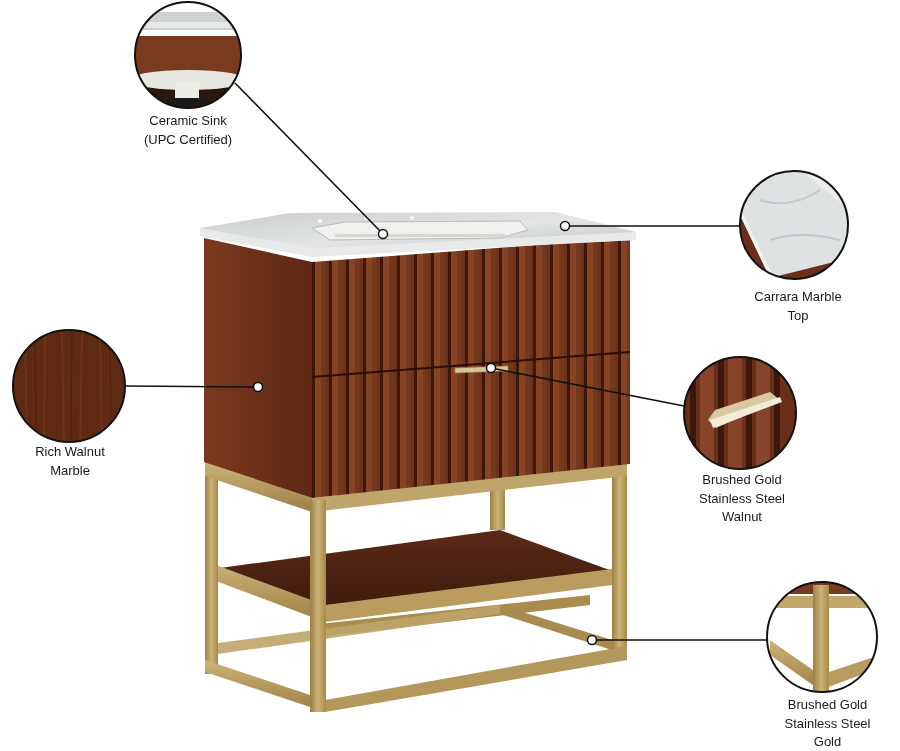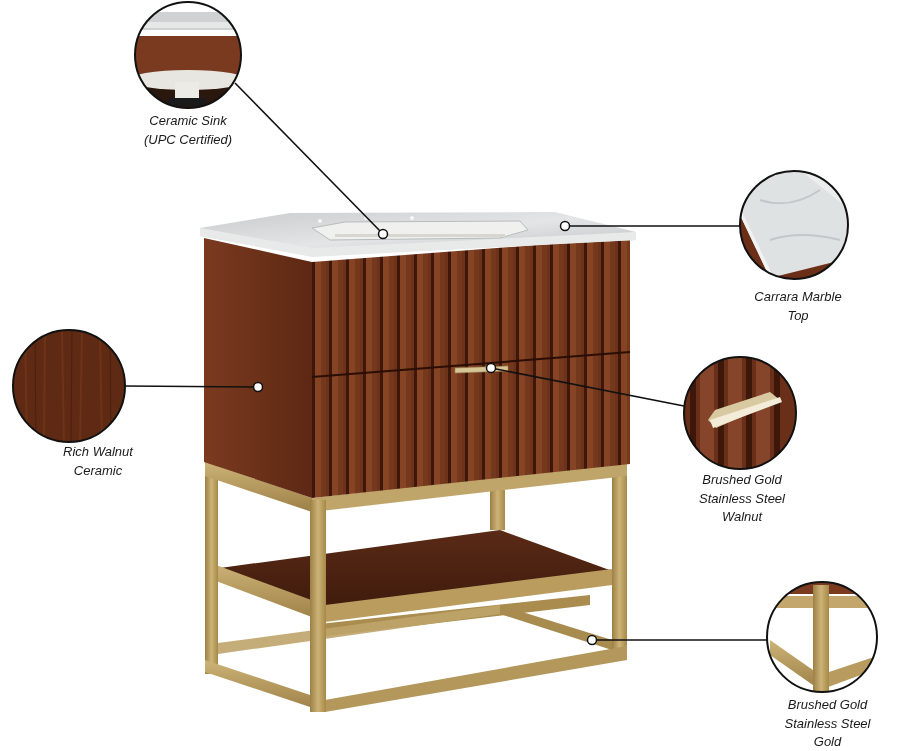--- a/index.html
+++ b/index.html
@@ -1,17 +1,17 @@
 <!DOCTYPE html>
 <html><head>
 <meta charset="utf-8">
 <style>
   html, body { margin:0; padding:0; background:#ffffff; }
   body { width:900px; height:751px; position:relative; overflow:hidden; font-family:"DejaVu Sans", sans-serif; }
-  .stage { position:absolute; left:0; top:0; width:752px; height:751px;font-style:italic; }
+  .stage { position:absolute; left:0; top:0; width:752px; height:751px; }
   .label { position:absolute; text-align:center; color:#1a1a1a; font-size:13px; line-height:18.5px; font-family:"Liberation Sans", sans-serif; }
   .label span { display:block; }
 </style>
 </head>
 <body>
 
 <div class="stage">
 
   <svg width="900" height="751" viewBox="0 0 900 751" style="position:absolute;left:0;top:0">
     <defs>
@@ -191,23 +191,23 @@
   </svg>
 
   <div class="label" style="left:118px;top:112px;width:140px;">
     <span>Ceramic Sink</span>
     <span>(UPC Certified)</span>
   </div>
   <div class="label" style="left:728px;top:288px;width:140px;">
     <span>Carrara Marble</span>
     <span>Top</span>
   </div>
-  <div class="label" style="left:0px;top:443px;width:140px;margin-left:28px;">
+  <div class="label" style="left:0px;top:443px;width:140px;">
     <span>Rich Walnut</span>
-    <span>Ceramic</span>
+    <span>Marble</span>
   </div>
   <div class="label" style="left:672px;top:471px;width:140px;">
     <span>Brushed Gold</span>
     <span>Stainless Steel</span>
     <span>Walnut</span>
   </div>
   <div class="label" style="left:755px;top:696px;width:145px;">
     <span>Brushed Gold</span>
     <span>Stainless Steel</span>
     <span>Gold</span>

